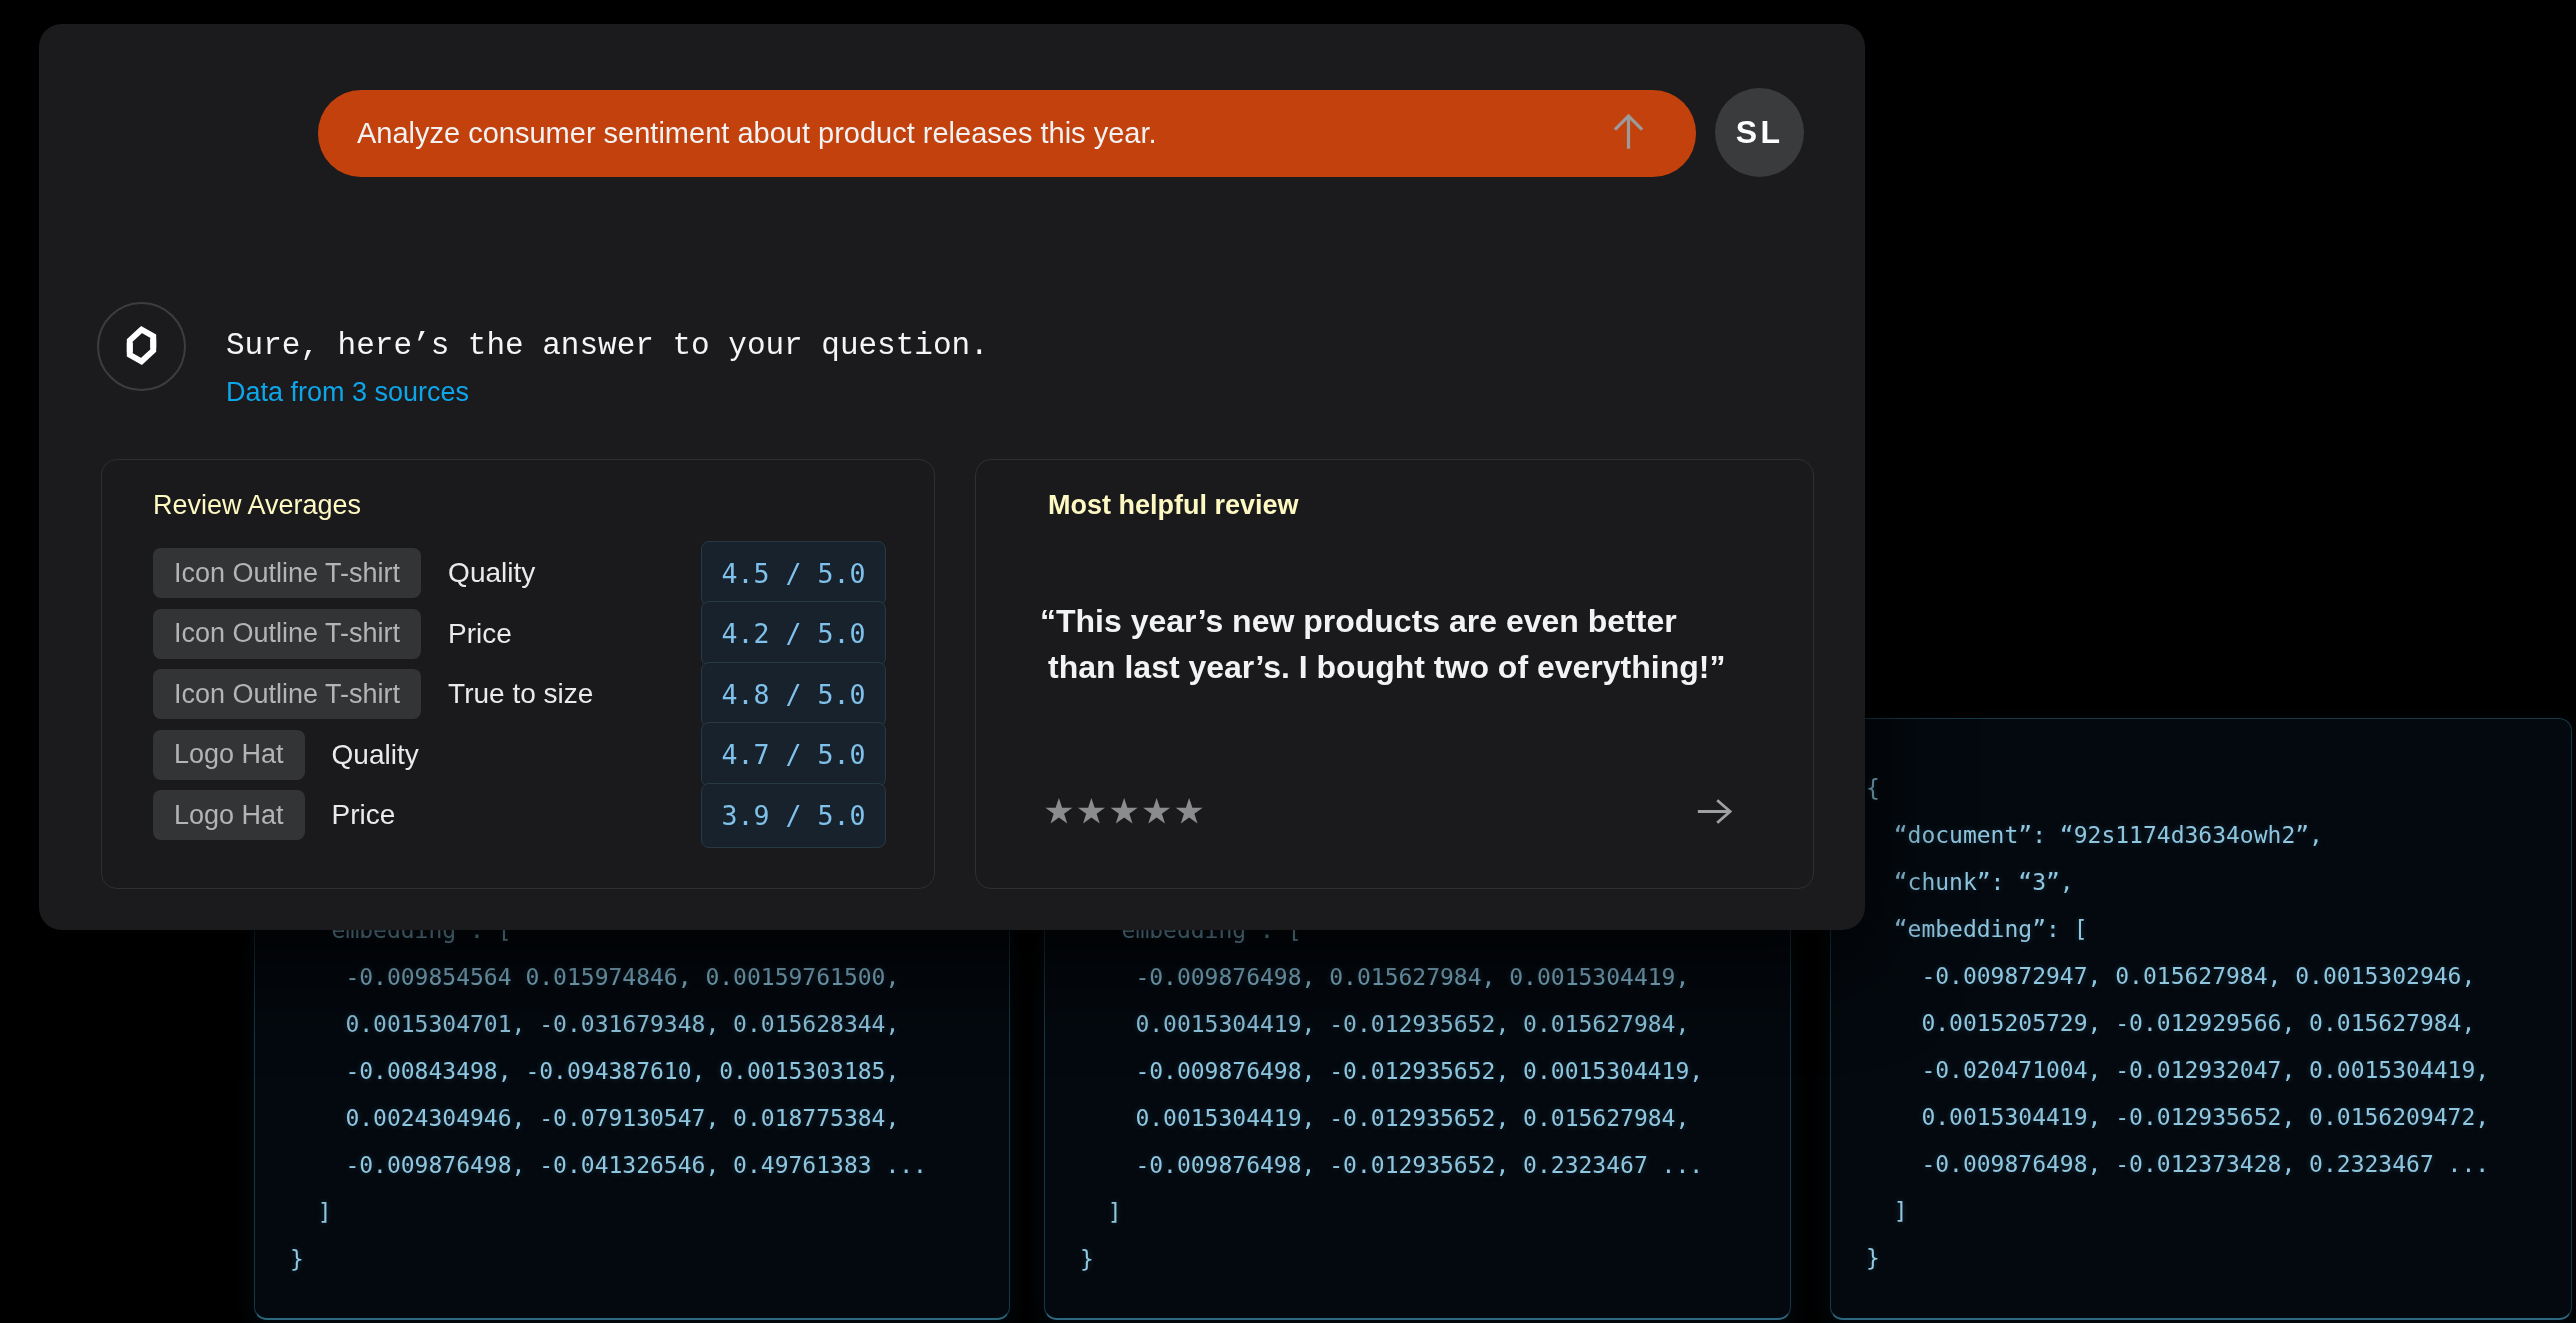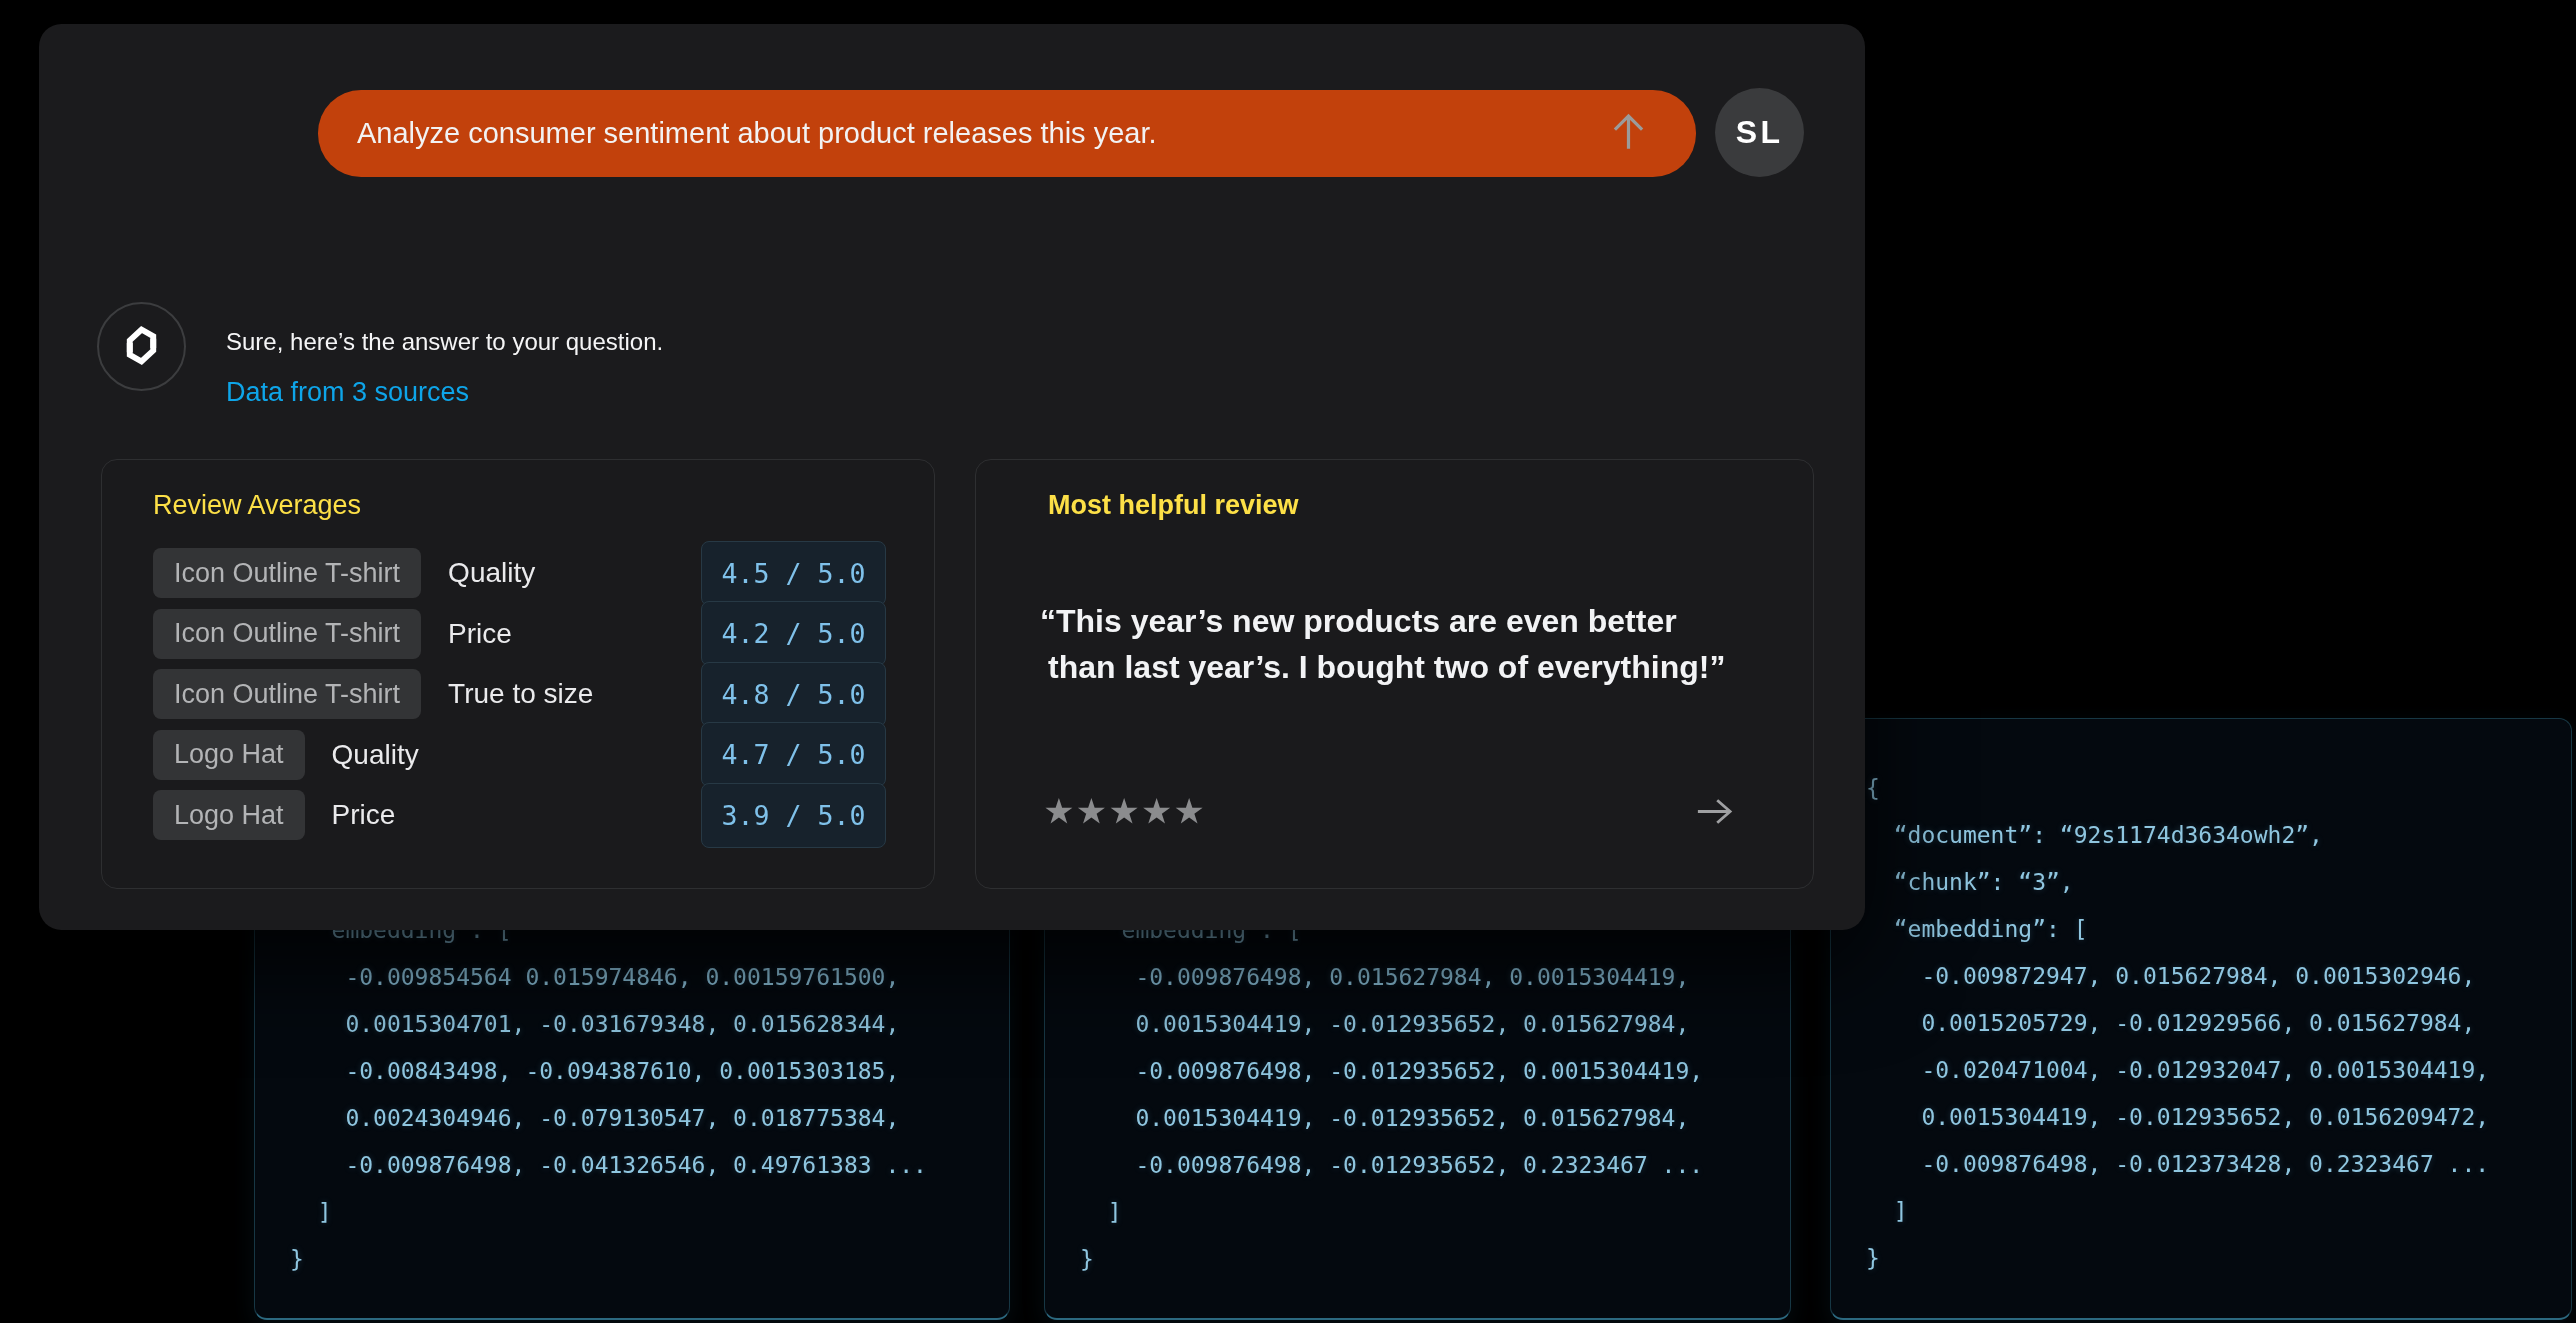--- a/index.html
+++ b/index.html
@@ -58,31 +58,31 @@
     display:flex; align-items:center; justify-content:center;
     color:#fff; font-size:32px; font-weight:bold; letter-spacing:3.2px;
   }
 
   
   .answer-logo {
     position:absolute; left:58px; top:278px; width:89px; height:89px;
     border:2.4px solid #3c3d3f; border-radius:50%;
     display:flex; align-items:center; justify-content:center;
   }
-  .answer-text  { position:absolute; left:187px; top:304px; color:#f5f5f6; font-size:24px; }
+  .answer-text  { position:absolute; left:187px; top:304px; color:#f5f5f6; font-size:31px;font-family:Liberation Mono, monospace; }
   .answer-meta  { position:absolute; left:187px; top:353px; color:#0ea5e9; font-size:27px; }
 
   
   .inner-card {
     position:absolute; top:435px; height:430px;
     border:1.6px solid #2e2f31; border-radius:16px; background:#1a1a1c;
   }
   .inner-card--reviews { left:62px;   width:834px; padding:29px 48px 0 51px; }
   .inner-card--helpful { left:936px; width:839px; padding:29px 64px 0 72px;font-weight:bold; }
-  .inner-card-title { color:#fde047; font-size:27px; line-height:32px; }
+  .inner-card-title { color:#fef9c3; font-size:27px; line-height:32px; }
 
   
   .review-rows { margin-top:27px; }
   .review-row { display:flex; align-items:center; height:50px; margin-bottom:10.5px; }
   .product-chip {
     display:inline-flex; align-items:center; height:50px; padding:0 21px;
     background:#333436; border-radius:8px;
     color:#b3b4b6; font-size:27px; white-space:nowrap;
   }
   .metric-label { margin-left:27px; color:#eaeaec; font-size:28px; }

